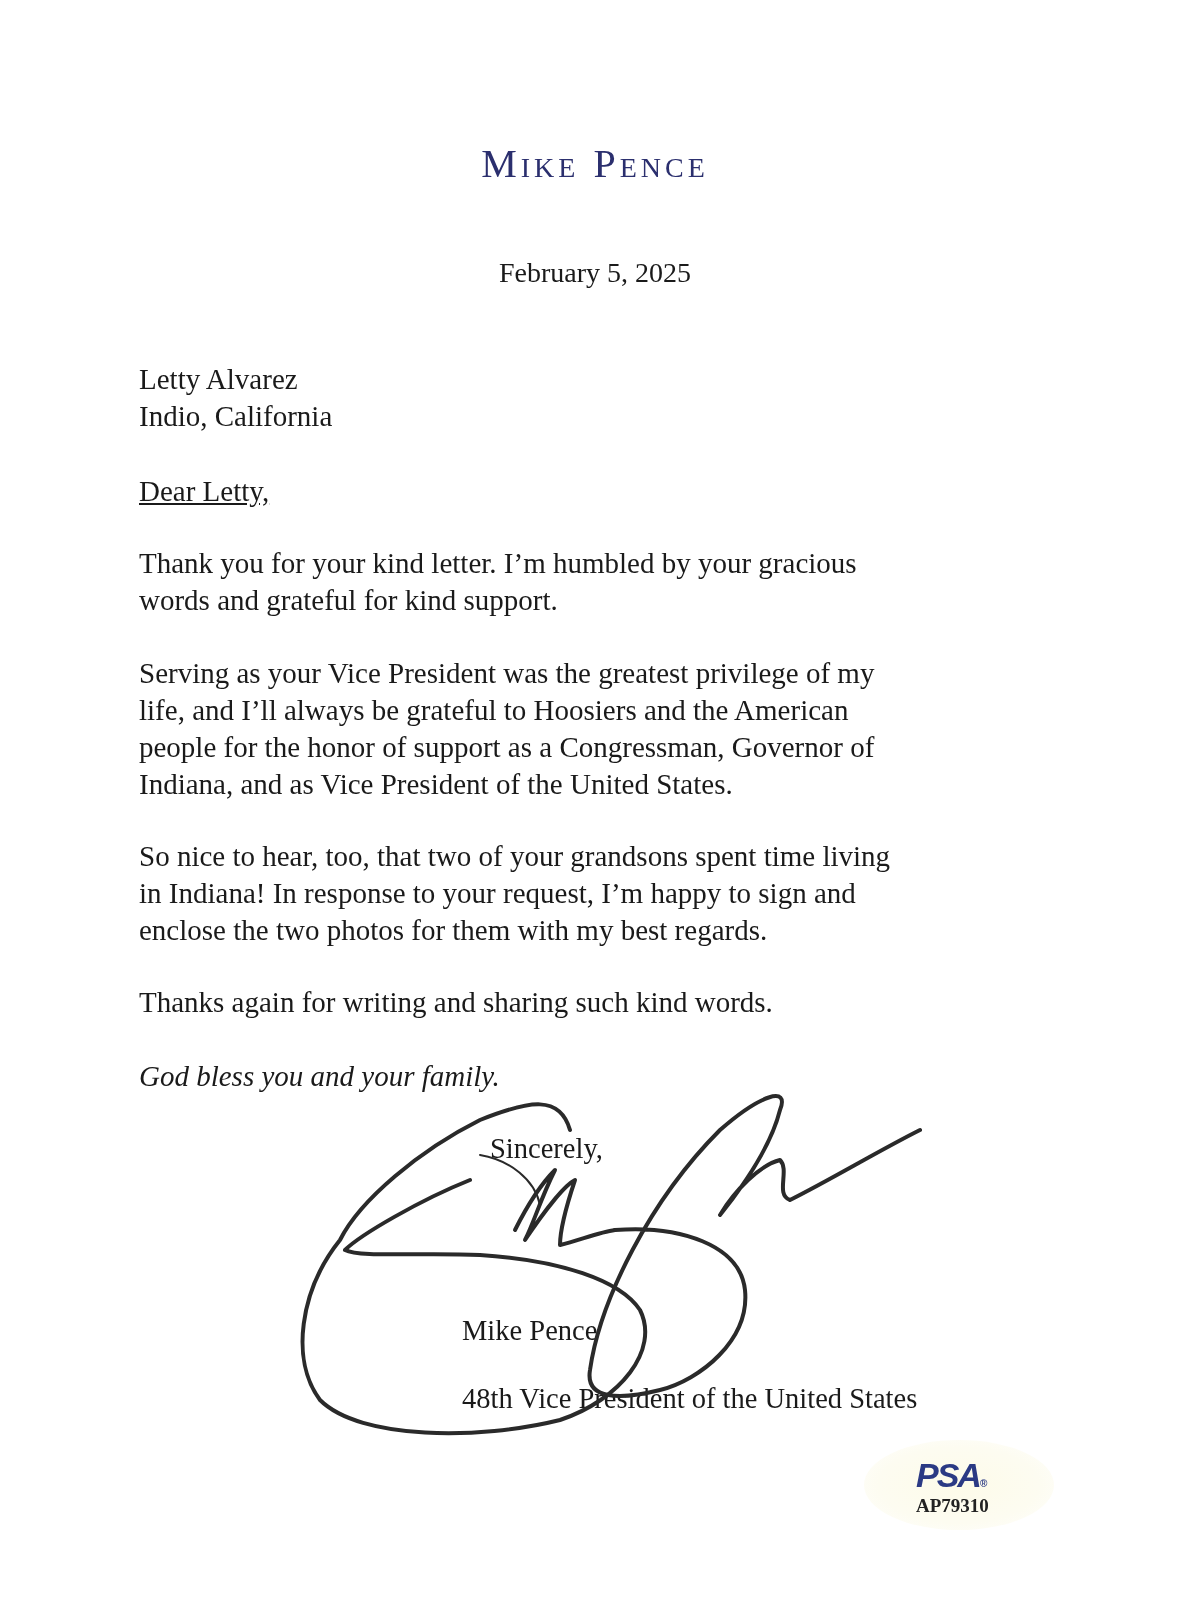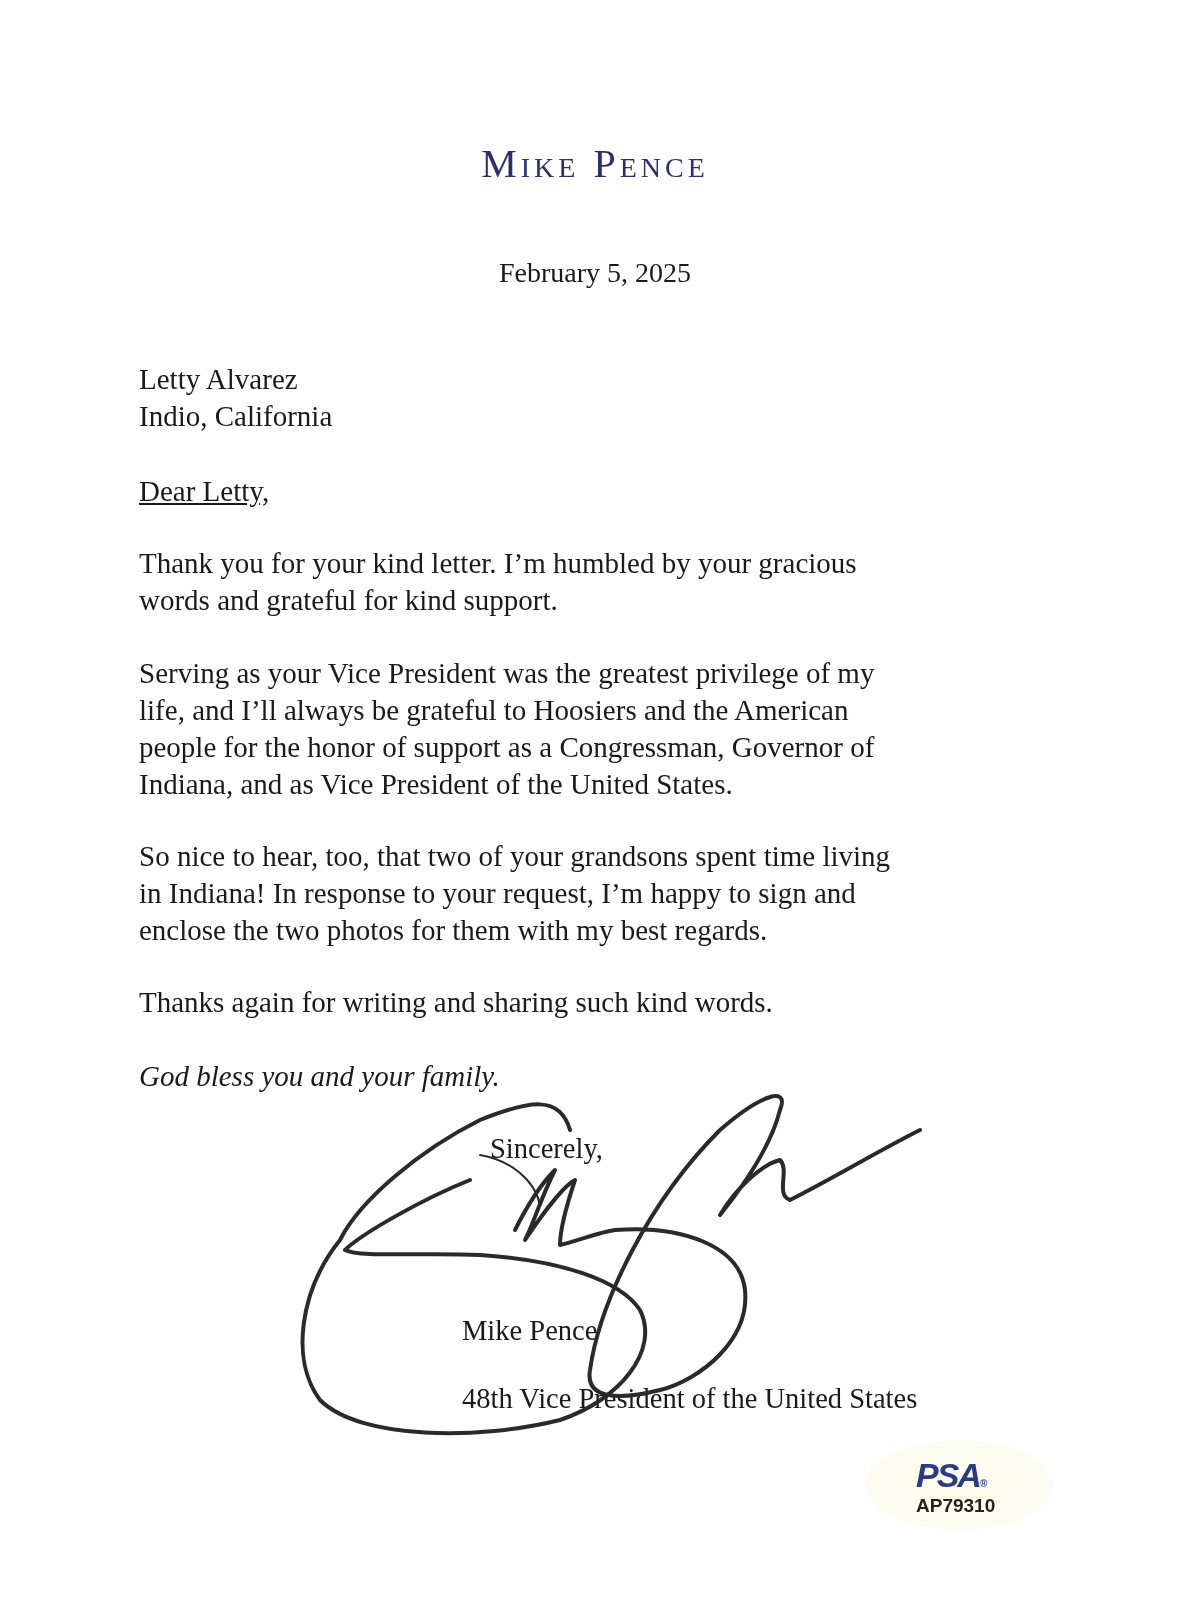--- a/index.html
+++ b/index.html
@@ -18,21 +18,21 @@
   .psa-seal {
     position: absolute; left: 864px; top: 1440px; width: 190px; height: 90px; border-radius: 50%;
     background: radial-gradient(ellipse at center, #fdfbe9 0%, #fdfcf1 60%, rgba(255,255,255,0) 100%);
   }
   .psa-logo {
     position: absolute; left: 916px; top: 1456px; font-family: "Liberation Sans", sans-serif;
     font-weight: bold; font-size: 34px; letter-spacing: -2px; color: #2b3a84; font-style: italic;
   }
   .psa-reg { font-size: 10px; color: #2b3a84; font-style: normal; vertical-align: baseline; letter-spacing: 0; }
   .psa-code {
-    position: absolute; left: 916px; top: 1495px; font-family: Liberation Sans, sans-serif;
+    position: absolute; left: 916px; top: 1495px; font-family: Liberation Serif, serif;
     font-weight: bold; font-size: 19px; color: #222;
   }
 </style>
 </head>
 <body>
 
 <div>
   <div class="letterhead">Mike Pence</div>
   <div class="date">February 5, 2025</div>
 

